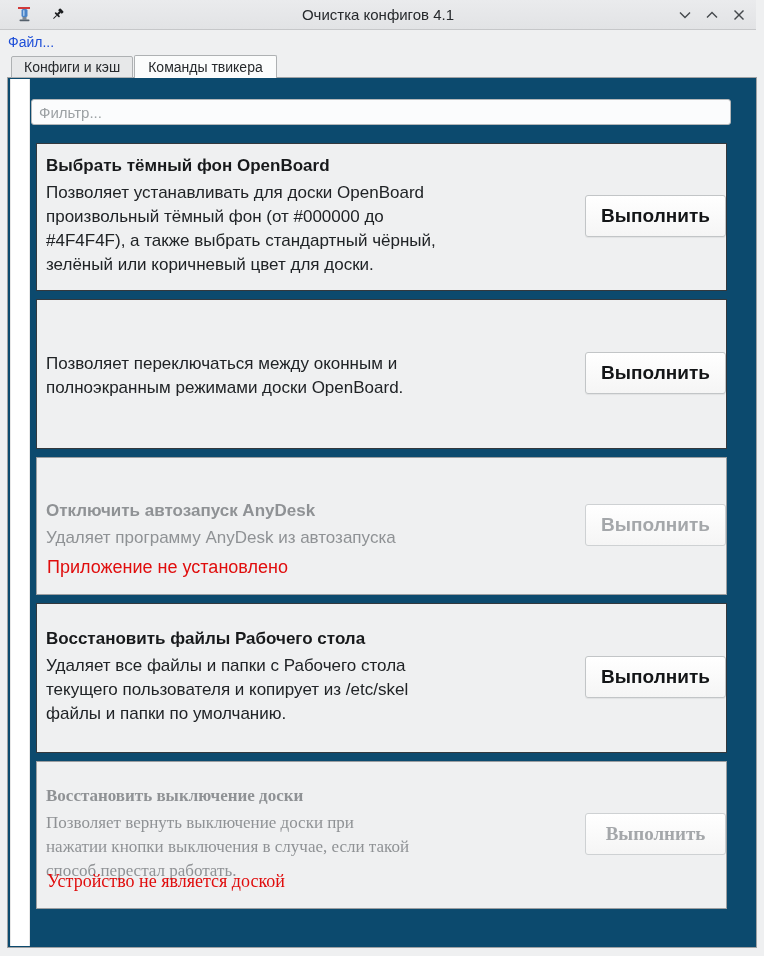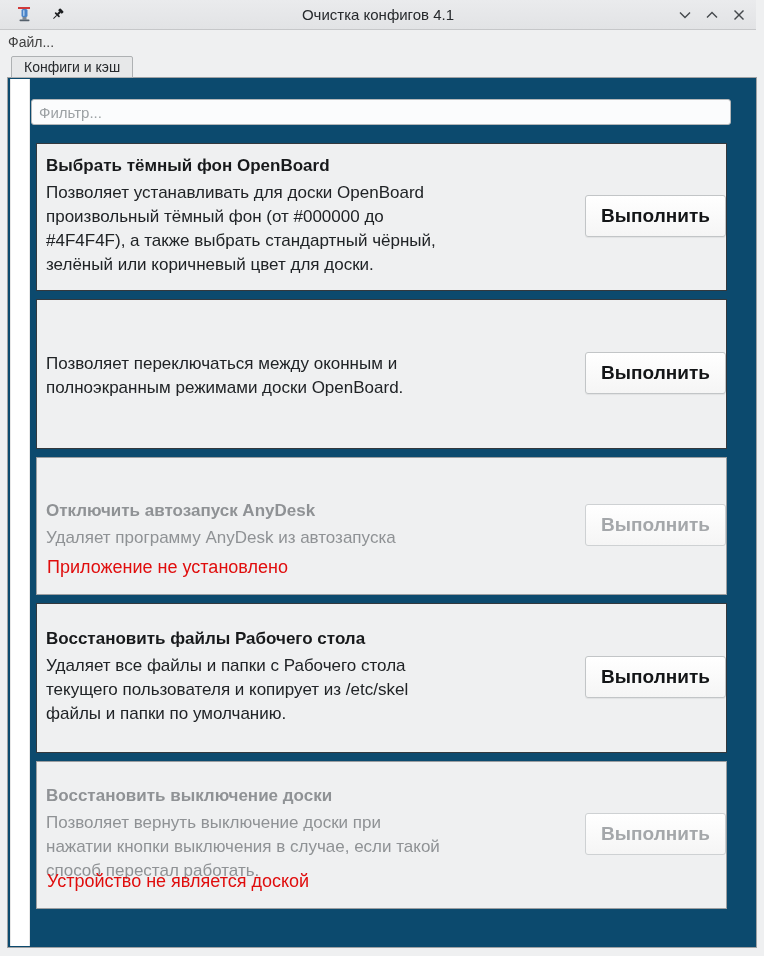--- a/index.html
+++ b/index.html
@@ -23,21 +23,21 @@
     position:absolute;left:0;right:0;text-align:center;
     font-size:15px;color:#26292c;pointer-events:none;
   }
   .titlebar-controls{position:absolute;right:9px;display:flex;gap:11px;align-items:center;}
   .winbtn{width:16px;height:16px;display:flex;align-items:center;justify-content:center;cursor:default;}
   
   .menubar{
     position:absolute;top:30px;left:0;width:764px;height:24px;
     display:flex;align-items:center;background:#eff0f1;
   }
-  .menu-item{font-size:14px;color:#404040;padding:2px 8px;}
+  .menu-item{font-size:14px;color:#1d4ed8;padding:2px 8px;}
   
   .tabbar{
     position:absolute;top:56px;left:11px;height:22px;
     display:flex;align-items:flex-end;z-index:3;
   }
   .tab{
     font-size:14px;color:#26292c;line-height:14px;
     border:1px solid #aeb1b3;border-radius:2px 2px 0 0;
     padding:3px 12px 3px;background:#e7e8e9;margin-right:1px;
   }
@@ -68,21 +68,21 @@
   .cards{margin:18px 0 0 5px;}
   .card{
     position:relative;width:691px;box-sizing:border-box;
     border:1px solid #33383d;background:#eff0f1;
     display:flex;padding:10px 0 12px 9px;margin-bottom:8px;
   }
   .card:nth-child(1){min-height:148px;}
   .card:nth-child(2){min-height:150px;}
   .card:nth-child(3){min-height:138px;}
   .card:nth-child(4){min-height:150px;}
-  .card:nth-child(5){min-height:148px;}
+  .card:nth-child(5){min-height:148px;font-family:Liberation Serif, serif;}
   .card-text{flex:1;display:flex;flex-direction:column;justify-content:center;}
   .card-title{font-size:17px;font-weight:700;color:#17191b;}
   .card-desc{font-size:17px;color:#202326;line-height:24px;margin-top:5px;white-space:pre-line;}
   .card-note{
     position:absolute;left:10px;bottom:16px;
     font-size:18px;color:#e00d0d;
   }
   .card-btn-wrap{width:150px;flex:none;display:flex;align-items:center;justify-content:flex-end;}
   .run-btn{
     width:141px;height:42px;box-sizing:border-box;
@@ -141,20 +141,21 @@
     </span>
   </div>
 </div>
 
 <div class="menubar">
   <span class="menu-item">Файл...</span>
 </div>
 
 <div class="tabbar">
   <div class="tab">Конфиги и кэш</div>
+  <div class="tab active">Команды твикера</div>
 </div>
 
 <div class="pane">
   <div class="scrollbar"></div>
   <div class="content">
 
     <input class="filter-input" type="text" placeholder="Фильтр..." style="">
 
     <div class="cards">
 

